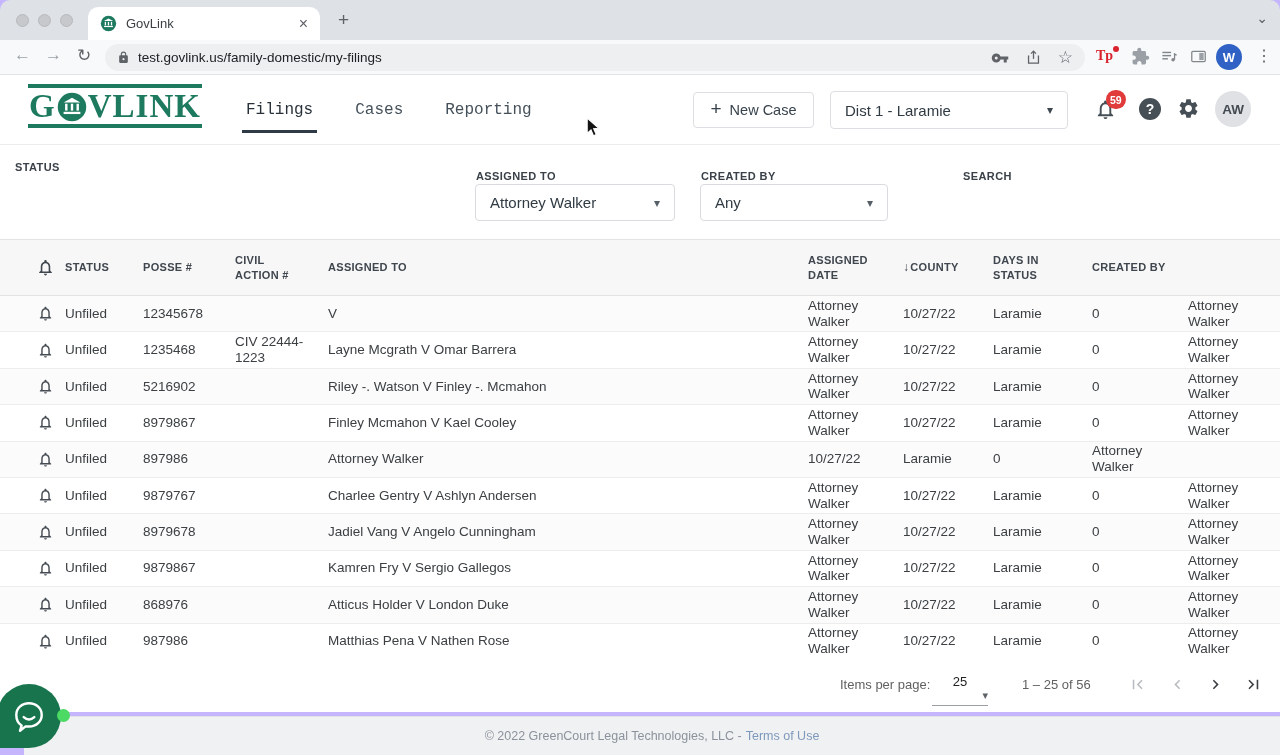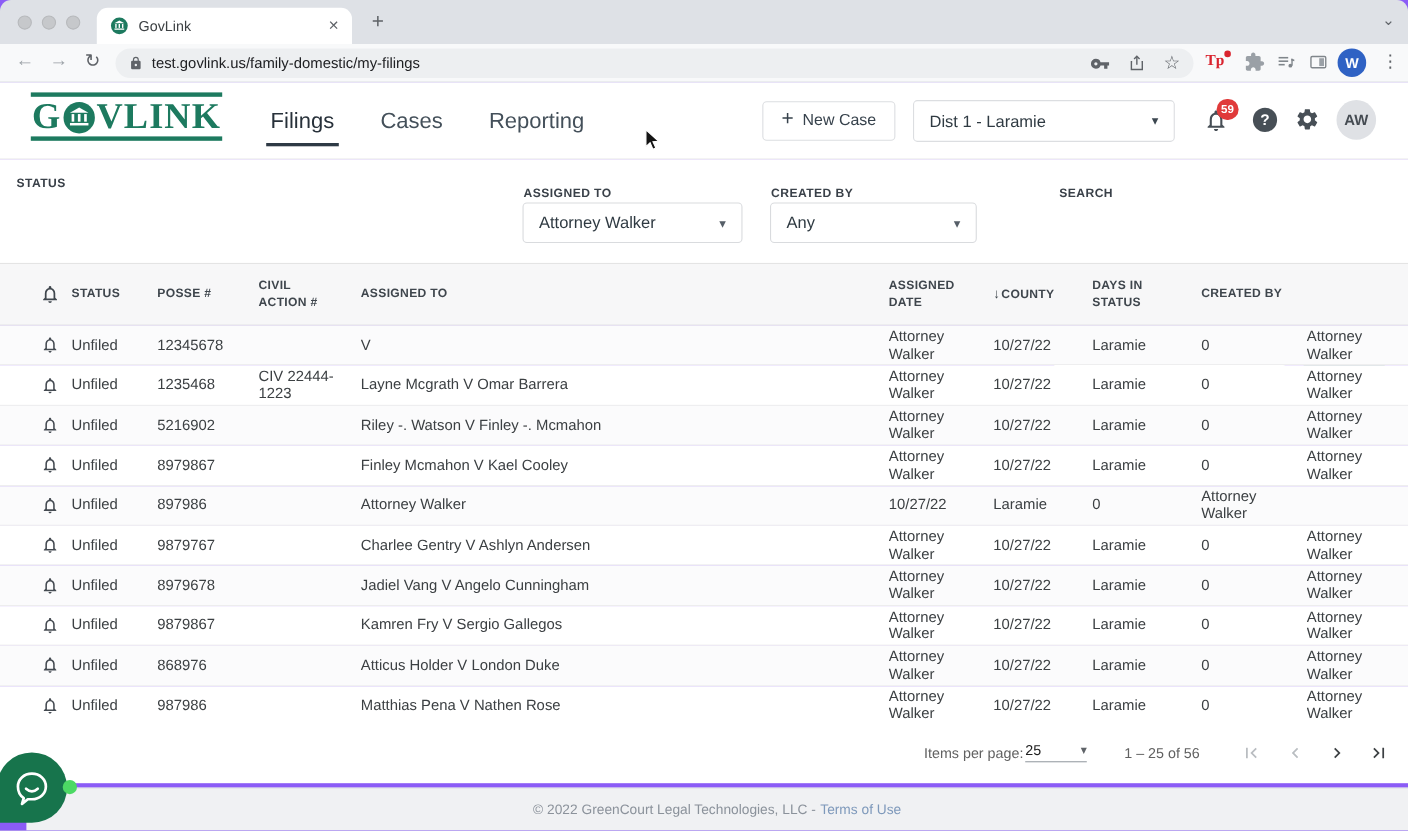--- a/index.html
+++ b/index.html
@@ -1,18 +1,18 @@
 <!DOCTYPE html>
 <html><head>
 <meta charset="utf-8">
 <style>
   * { margin:0; padding:0; box-sizing:border-box; }
   html,body { width:1280px; height:755px; overflow:hidden; }
   body { font-family:"Liberation Sans", sans-serif; background:#dee1e6; }
-  .stage { position:relative; width:1280px; height:755px; background:#8b5cf6; }
+  .stage { position:relative; width:1280px; height:755px; background:#c4b5fd; }
 
   
   .tabstrip { position:absolute; top:0; left:0; right:0; height:40px; background:#dee1e6; border-radius:10px 10px 0 0; }
   .traffic { position:absolute; top:14px; left:16px; display:flex; gap:9px; }
   .traffic span { width:13px; height:13px; border-radius:50%; background:#c6c8cb; border:1px solid #b7b9bc; }
   .tab { position:absolute; left:88px; top:7px; width:232px; height:33px; background:#fff; border-radius:10px 10px 0 0; display:flex; align-items:center; padding:0 12px; }
   .tab .favicon { width:17px; height:17px; margin-right:9px; flex:0 0 auto; }
   .tab .tab-title { font-size:13px; color:#3c4043; flex:1; }
   .tab .tab-close { font-size:16px; color:#5f6368; cursor:default; line-height:1; }
   .newtab { position:absolute; left:338px; top:10px; font-size:19px; color:#5f6368; line-height:1; }
@@ -33,21 +33,21 @@
   .dots { position:absolute; left:1256px; top:6px; font-size:16px; color:#5f6368; }
 
   
   .app-header { position:absolute; top:75px; left:0; right:0; height:70px; background:#fff; border-bottom:1px solid #ececec; }
   .logo { position:absolute; left:28px; top:9px; width:174px; }
   .logo .bar { height:4px; background:#1d7a5f; }
   .logo .logo-row { display:flex; align-items:center; justify-content:center; padding:2px 0 1px; }
   .logo .logo-txt { font-family:"Liberation Serif", serif; font-weight:bold; font-size:33px; color:#1d7a5f; letter-spacing:1px; line-height:1; }
   .logo .logo-o { width:30px; height:30px; margin:0 1px; }
   .main-nav { position:absolute; left:246px; top:0; height:70px; display:flex; gap:42px; align-items:center; }
-  .nav-item { position:relative; font-size:20px; color:#44505a; height:70px; display:flex; align-items:center; }
+  .nav-item { position:relative; font-size:16px; color:#44505a; height:70px; display:flex; align-items:center;font-family:Liberation Mono, monospace; }
   .nav-item.active { color:#28313a; }
   .nav-item.active::after { content:""; position:absolute; left:-4px; right:-4px; bottom:12px; height:3px; background:#2e3a45; }
   .btn-newcase { position:absolute; left:693px; top:17px; width:121px; height:36px; border:1px solid #dcdee1; border-radius:4px; background:#fff; display:flex; align-items:center; justify-content:center; gap:8px; font-size:14.5px; color:#37424c; }
   .btn-newcase .plus { font-size:19px; font-weight:400; color:#37424c; margin-top:-2px; }
   .district { position:absolute; left:830px; top:16px; width:238px; height:38px; border:1px solid #dcdee1; border-radius:4px; background:#fff; display:flex; align-items:center; padding:0 14px; font-size:15px; color:#2f3a42; }
   .district .caret { margin-left:auto; font-size:12px; color:#3c4750; }
   .hdr-bell { position:absolute; left:1094px; top:23px; }
   .badge { position:absolute; left:1106px; top:15px; min-width:19px; height:19px; border-radius:10px; background:#e03a3a; color:#fff; font-size:10.5px; font-weight:bold; display:flex; align-items:center; justify-content:center; padding:0 4px; }
   .help-circle { position:absolute; left:1139px; top:23px; width:22px; height:22px; border-radius:50%; background:#474f56; color:#fff; font-size:14px; font-weight:bold; display:flex; align-items:center; justify-content:center; }
   .gear { position:absolute; left:1177px; top:22px; }
@@ -74,21 +74,21 @@
   .sort-arrow { font-size:12px; margin-right:1px; }
   .tbody { position:absolute; top:296px; left:0; right:0; }
   .tr { align-items:center; height:36.4px; border-bottom:1px solid #ededee; background:#fff; }
   .tr:nth-child(odd) { background:#fbfbfc; }
   .td { font-size:13.5px; color:#3c4043; padding-right:14px; line-height:1.18; overflow:hidden; }
   .td.c-bell { display:flex; justify-content:center; padding-right:0; }
 
   
   .pagination { position:absolute; top:656px; left:0; right:0; height:56px; background:#fff; display:flex; align-items:center; }
   .pag-label { position:absolute; left:840px; font-size:13px; color:#616161; }
-  .ipp { position:absolute; left:932px; top:18px; width:56px; border-bottom:1px solid #9aa0a6; display:flex; align-items:center; padding-bottom:3px; }
+  .ipp { position:absolute; left:932px; top:18px; width:56px; border-bottom:1px solid #9aa0a6; display:flex; align-items:center; padding-bottom:3px;flex-direction:column; }
   .ipp .ipp-val { font-size:13px; color:#212121; }
   .ipp .caret { margin-left:auto; font-size:11px; color:#5f6368; }
   .pag-range { position:absolute; left:1022px; font-size:13px; color:#616161; }
   .pag-btn { position:absolute; top:19px; display:flex; }
   .pb1{left:1128px} .pb2{left:1168px} .pb3{left:1206px} .pb4{left:1244px}
 
   
   .site-footer { position:absolute; top:716px; left:0; right:0; height:39px; background:#f0f1f3; border-top:1px solid #e2e3e5; display:flex; align-items:center; justify-content:center; font-size:12.5px; color:#8b929b; gap:4px;margin-left:24px; }
   .terms-link { color:#7e99bb; }
 

